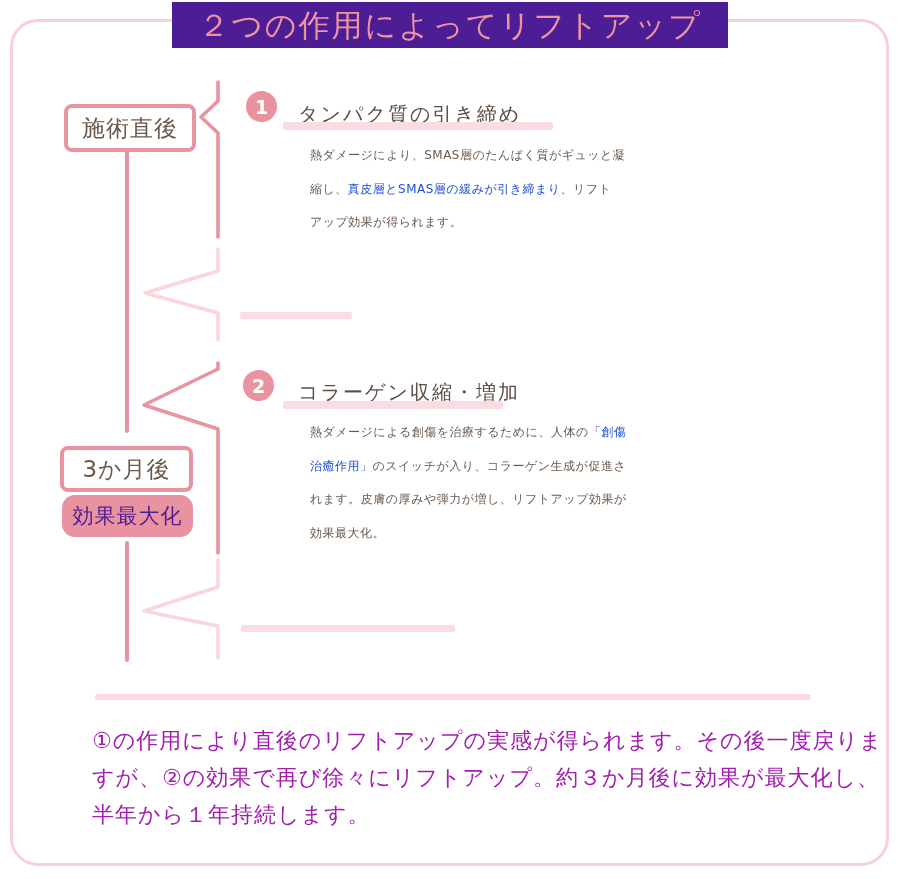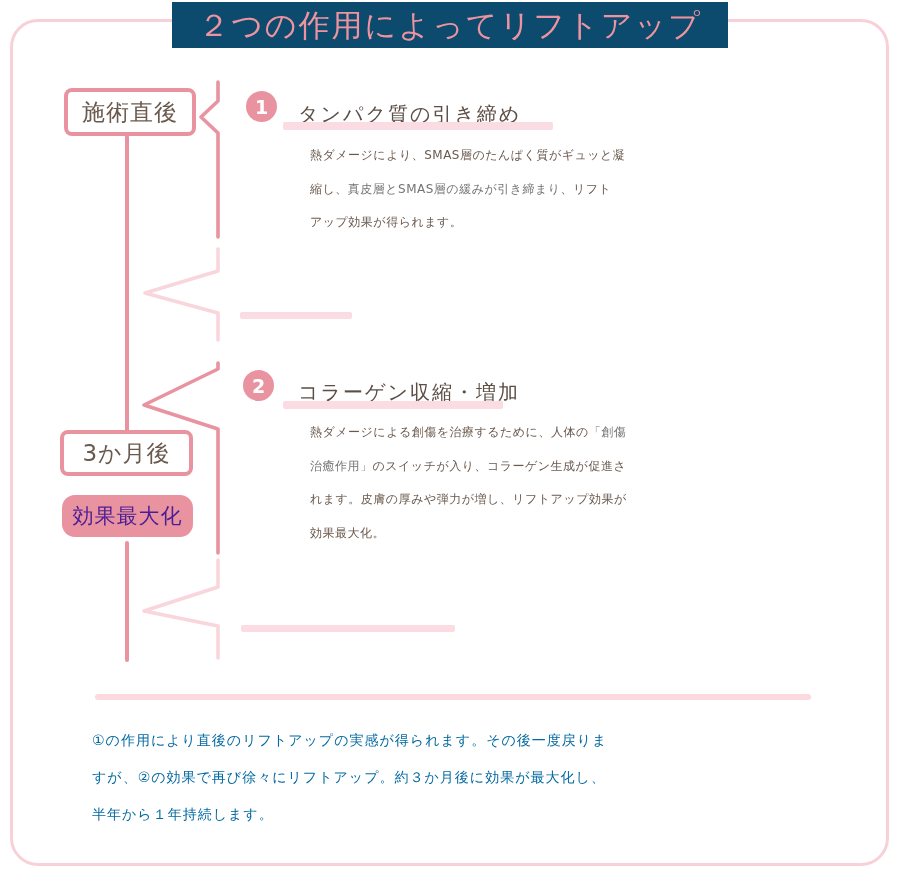--- a/index.html
+++ b/index.html
@@ -6,31 +6,31 @@
   .stage{
     position:relative;width:900px;height:879px;background:#ffffff;overflow:hidden;
     font-family:"DejaVu Sans",sans-serif;
   }
   .frame{
     position:absolute;left:10px;top:19px;right:11px;bottom:13px;
     border:3px solid #f8d0d7;border-radius:28px;
   }
   .title-wrap{position:absolute;top:2px;left:0;right:0;display:flex;justify-content:center;}
   .title-wrap h1{
-    margin:0;background:#0c4a6e;padding:0 26px;line-height:46px;
+    margin:0;background:#4c1d95;padding:0 26px;line-height:46px;
     font-size:31px;font-weight:500;color:#ee93a0;letter-spacing:2px;white-space:nowrap;
   }
   svg.lines{position:absolute;left:0;top:0;pointer-events:none;}
   svg.lines path{fill:none;stroke:#e8939f;stroke-width:3.6;stroke-linecap:round;stroke-linejoin:round;}
   svg.lines path.main{stroke-width:4;}
   svg.lines path.light{stroke:#f9d6db;}
   .label-box{
     position:absolute;display:flex;align-items:center;justify-content:center;
     background:#ffffff;border:4px solid #e8939f;border-radius:8px;
-    color:#6a594d;font-size:23px;letter-spacing:1px;box-sizing:border-box;white-space:nowrap;
+    color:#6a594d;font-size:23px;letter-spacing:1px;box-sizing:border-box;white-space:nowrap;margin-top:16px;
   }
   .box-top{left:64px;top:88px;width:132px;height:48px;}
   .box-3m{left:60px;top:430px;width:133px;height:46px;}
   .pill{
     position:absolute;left:62px;top:495px;width:131px;height:42px;
     display:flex;align-items:center;justify-content:center;
     background:#e8939f;border-radius:13px;color:#4c1d95;font-size:21px;letter-spacing:1px;white-space:nowrap;
   }
   .num-badge{
     position:absolute;width:31px;height:31px;border-radius:50%;background:#e8939f;
@@ -49,31 +49,31 @@
   .bar-h1{left:283px;top:122px;width:270px;height:8px;}
   .bar-h2{left:283px;top:401px;width:220px;height:8px;}
   .bar-n1{left:240px;top:312px;width:112px;height:7px;}
   .bar-n2{left:241px;top:625px;width:214px;height:7px;}
   .body-text{
     position:absolute;margin:0;font-size:12px;line-height:33.5px;letter-spacing:0.5px;
     color:#6a594d;white-space:nowrap;
   }
   .body1{left:310px;top:139px;}
   .body2{left:310px;top:416px;}
-  .hl{color:#737373;}
+  .hl{color:#1d4ed8;}
   .note{
     position:absolute;margin:0;font-size:26px;color:#ee8f9d;letter-spacing:2px;
     white-space:nowrap;line-height:32px;
   }
   .note1{left:245px;top:279px;}
   .note2{left:239px;top:592px;}
   .divider{position:absolute;left:95px;top:694px;width:716px;height:6px;background:#fbd9de;border-radius:3px;}
   .footer-text{
     position:absolute;left:92px;top:722px;margin:0;
-    font-size:14px;line-height:37px;letter-spacing:1px;color:#0369a1;white-space:nowrap;
+    font-size:22px;line-height:37px;letter-spacing:1px;color:#a21caf;white-space:nowrap;
   }
 </style>
 </head>
 <body>
 
 <div class="stage">
 
   <div class="frame"></div>
 
   <div class="title-wrap">

